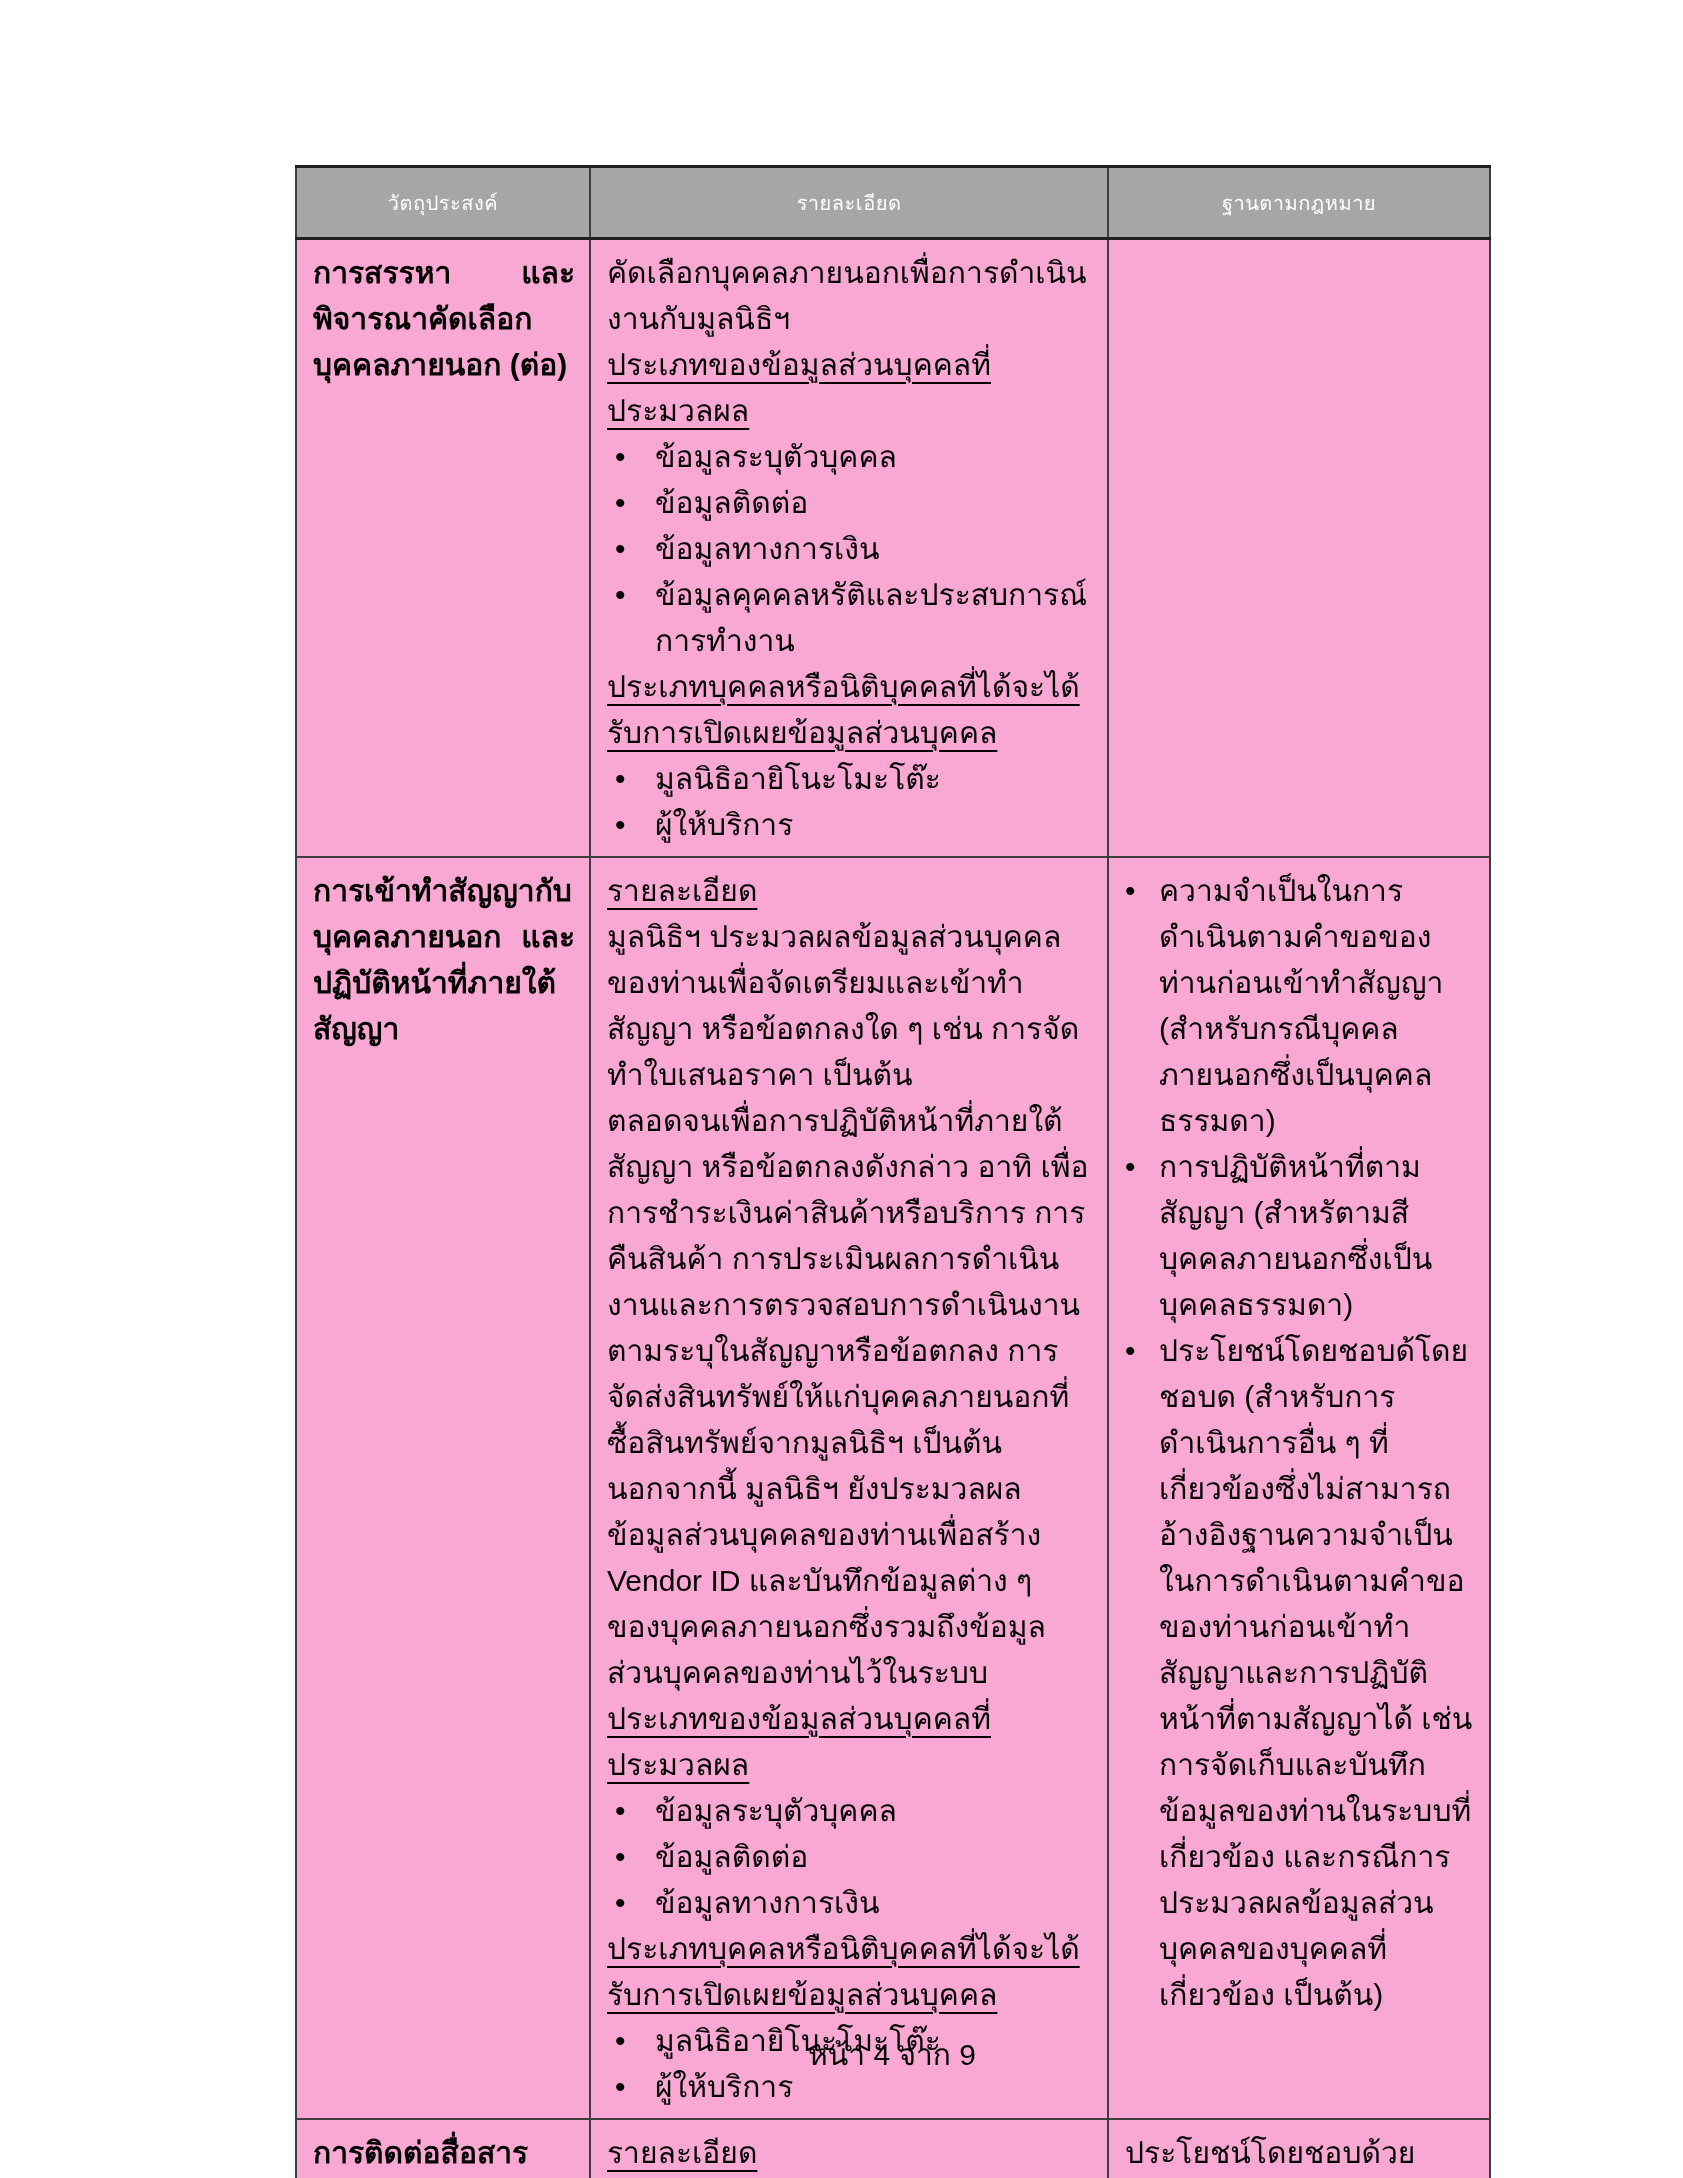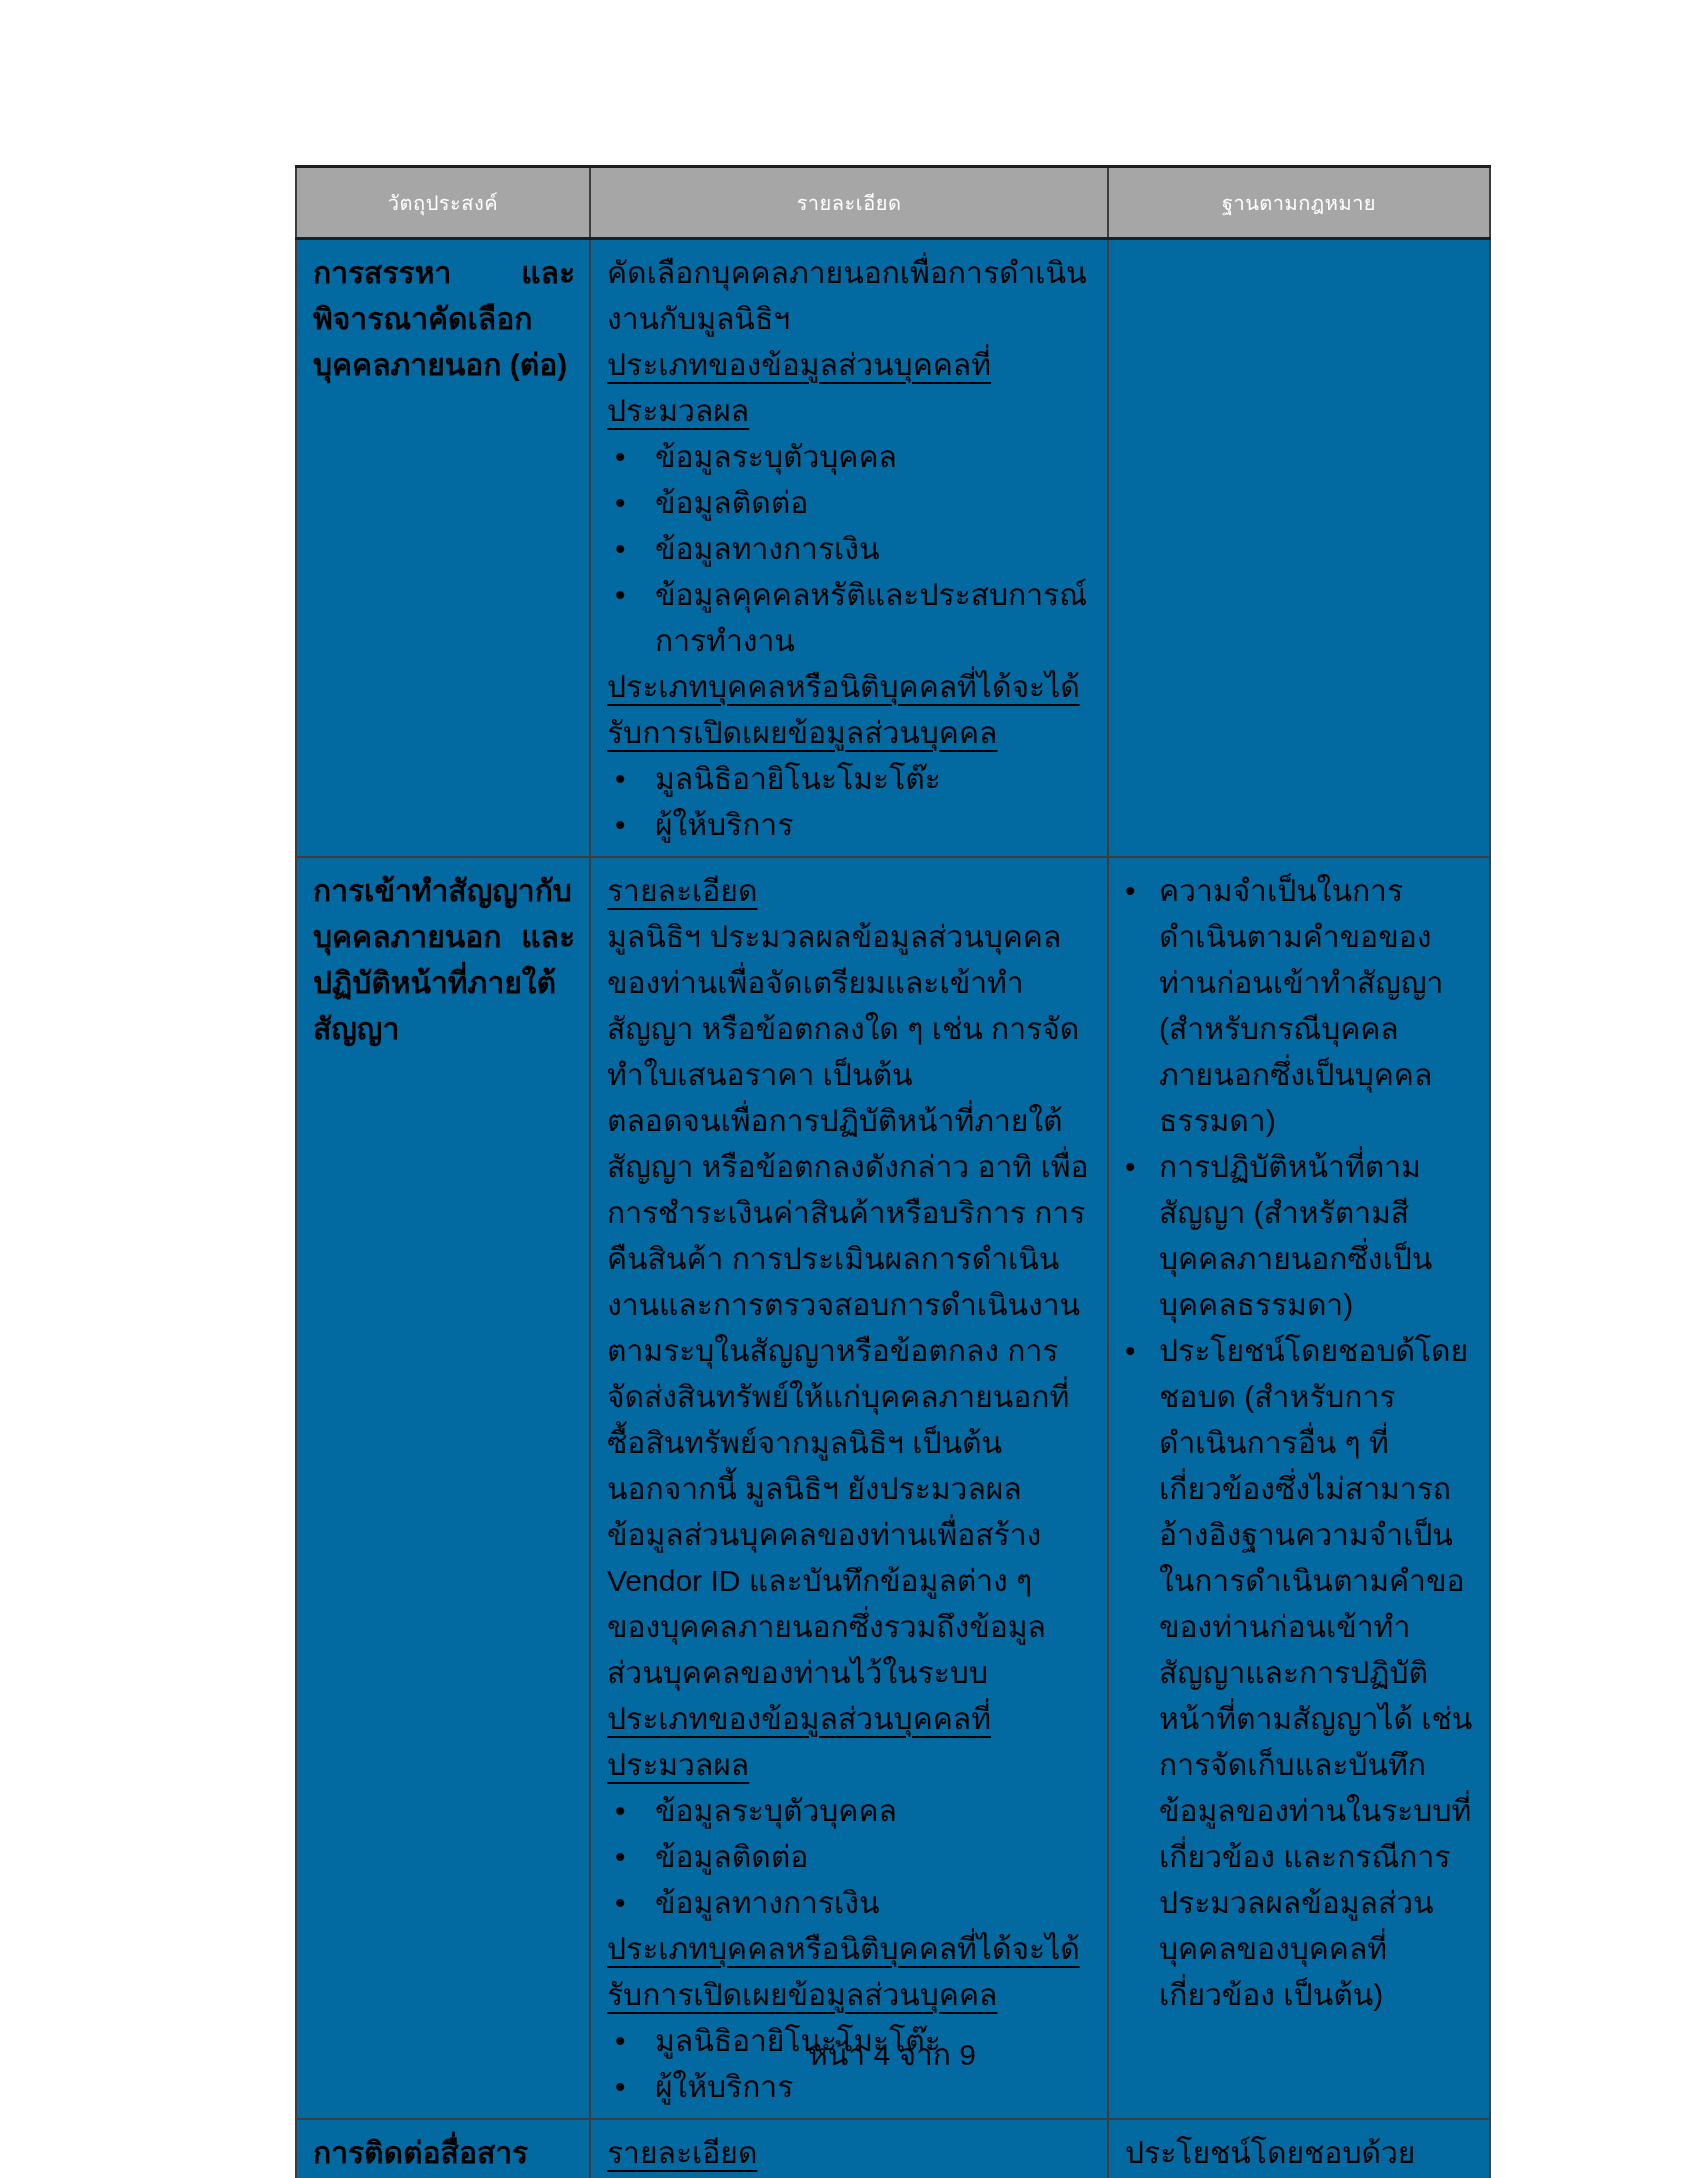--- a/index.html
+++ b/index.html
@@ -33,21 +33,21 @@
     text-align:center;
     vertical-align:middle;
     border-bottom:3px solid #1f1f1f;
     letter-spacing:0.5px;
   }
   .doc-table td{
     vertical-align:top;
     padding:10px 14px 8px 16px;
     font-size:30px;
     line-height:46px;
-    background:#0369a1;
+    background:#f9a8d4;
   }
   tbody tr:nth-child(1){height:469px;}
   tbody tr:nth-child(2){height:1000px;margin-top:24px;}
   tbody tr:nth-child(3){height:314px;}
   .doc-table p{margin:0;}
   .col-objective{width:294px;}
   .col-details{width:518px;}
   .col-legal{width:382px;}
   td.cell-objective p{
     font-weight:700;

